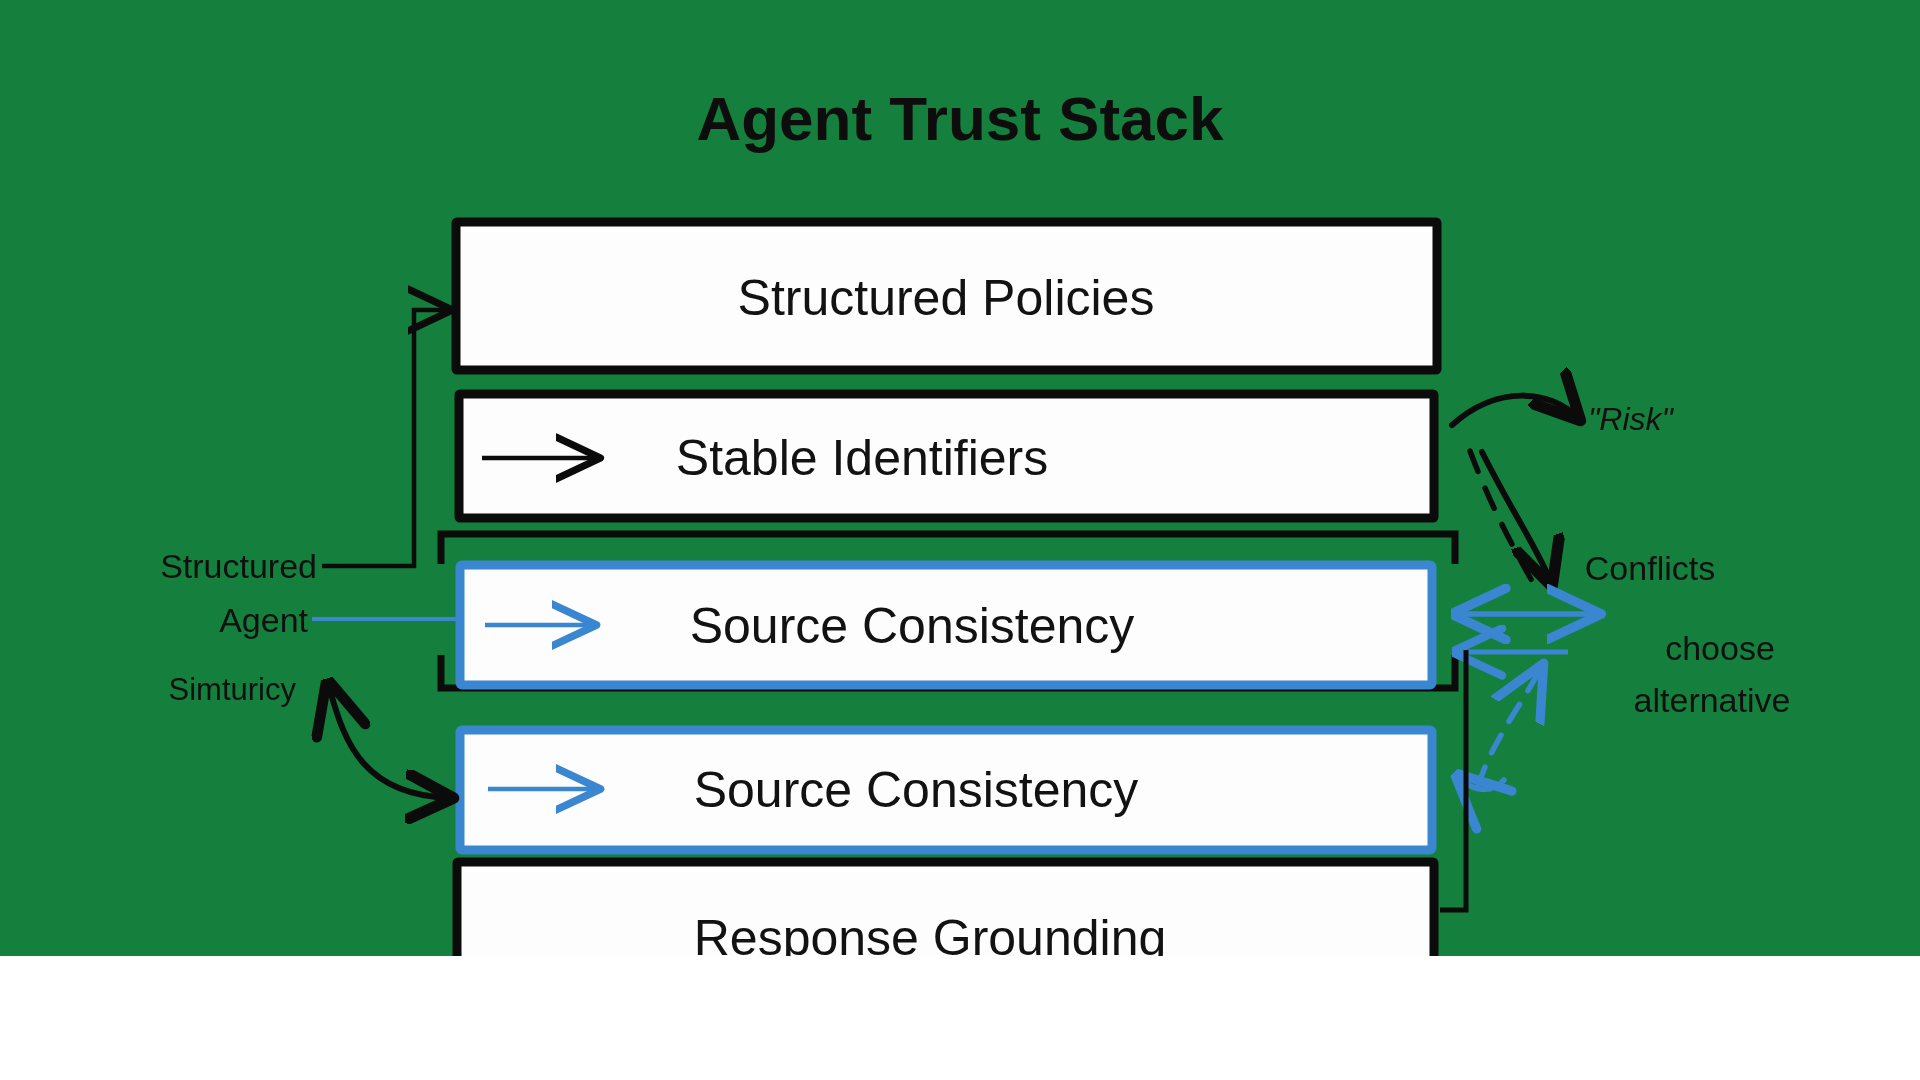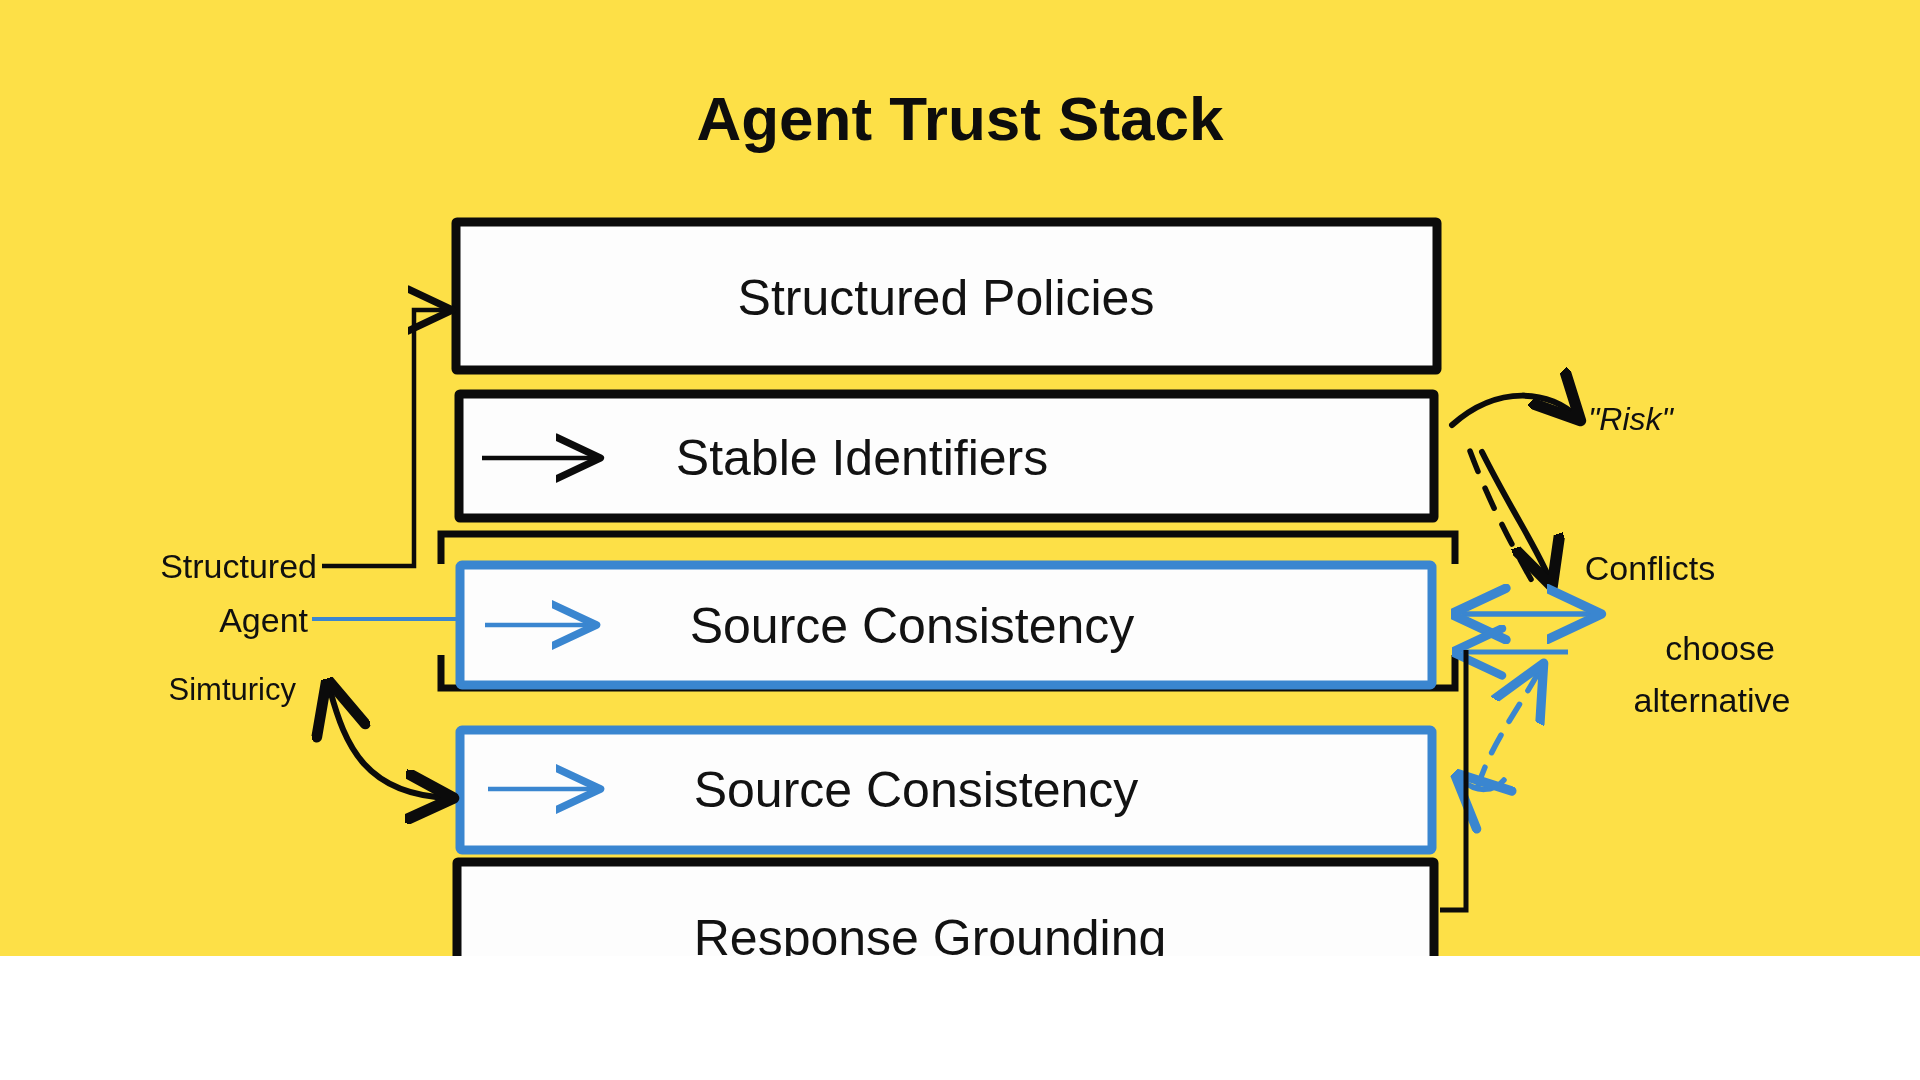--- a/index.html
+++ b/index.html
@@ -4,21 +4,21 @@
 <style>
   html, body {
     margin: 0;
     padding: 0;
     background: #ffffff;
   }
   #canvas {
     position: relative;
     width: 1920px;
     height: 956px;
-    background: #fde047;
+    background: #15803d;
     overflow: hidden;
     font-family: "Liberation Sans", sans-serif;
   }
   #diagram-svg {
     position: absolute;
     left: 0;
     top: 0;
     width: 1920px;
     height: 1080px;
   }

